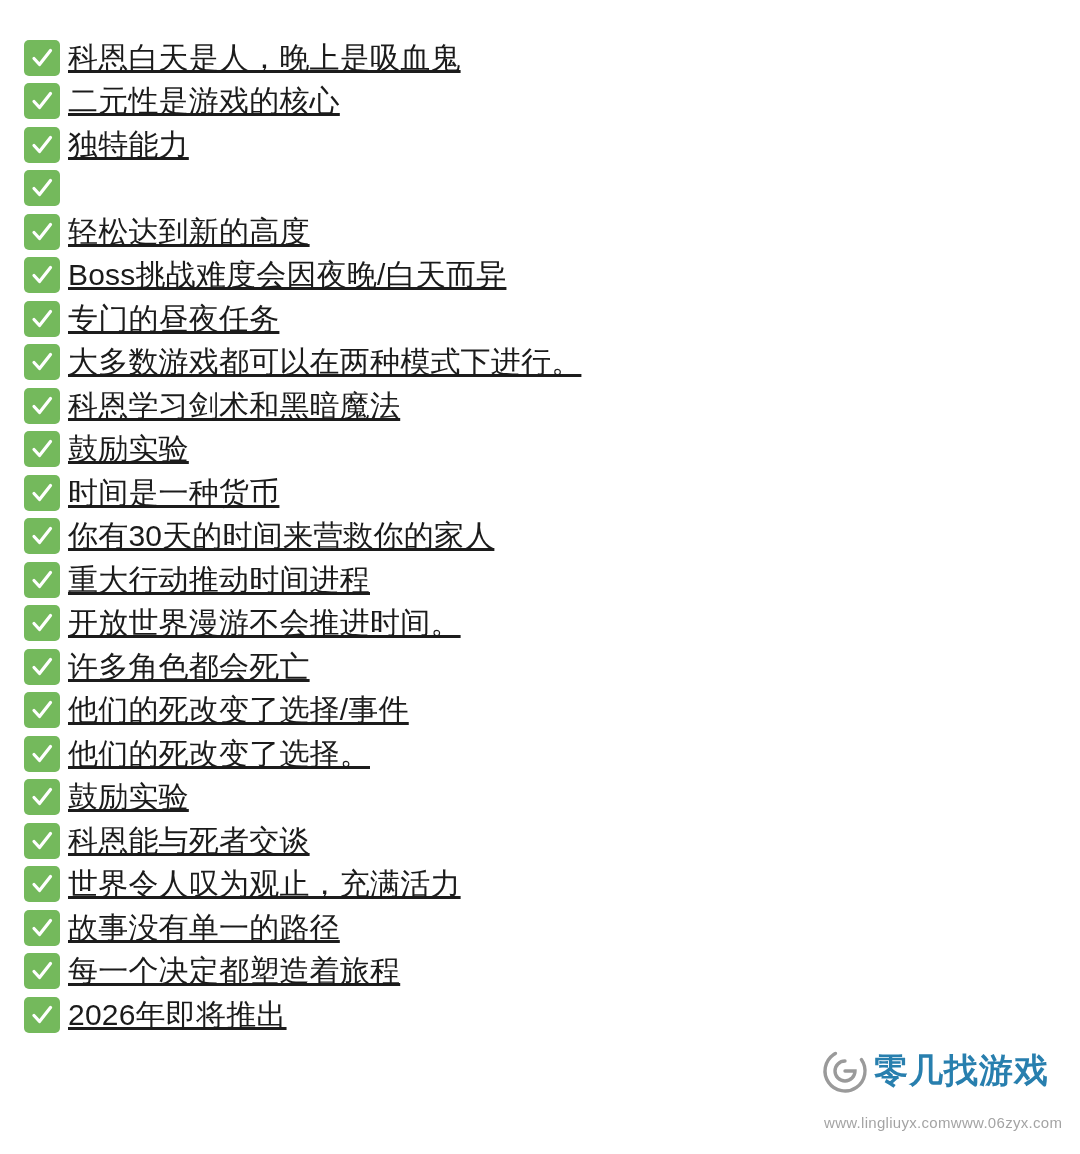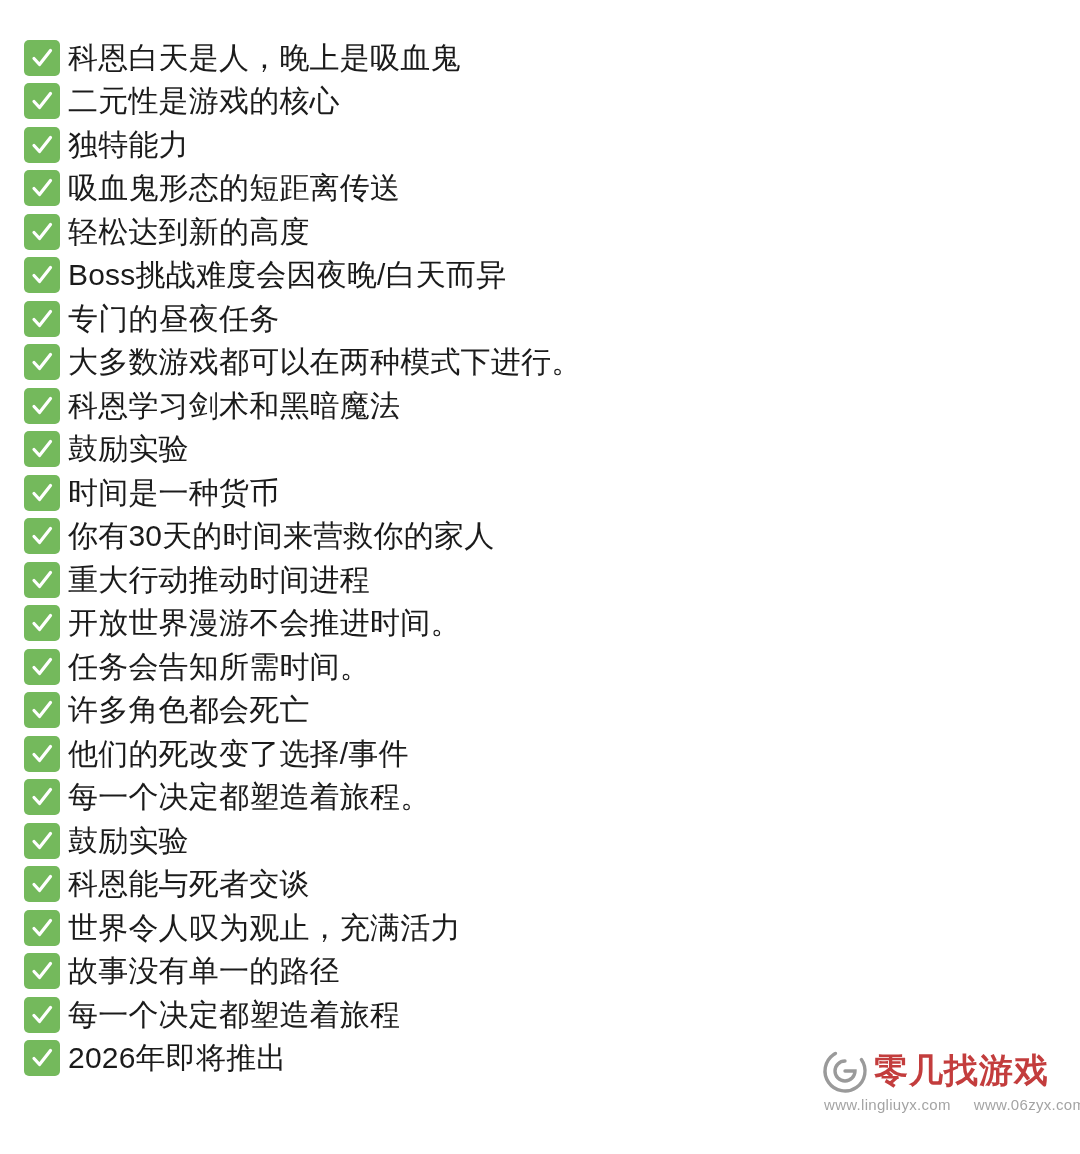--- a/index.html
+++ b/index.html
@@ -20,20 +20,21 @@
     width: 1080px;
     height: 1154px;
     background: #ffffff;
     box-sizing: border-box;
     padding: 36px 24px 0 24px;
   }
   .feature-list {
     list-style: none;
     margin: 0;
     padding: 0;
+    text-decoration: underline;
   }
   .feature-item {
     display: flex;
     align-items: center;
     height: 43.5px;
     margin: 0;
     padding: 0;
   }
   .check-icon {
     flex: 0 0 auto;
@@ -71,31 +72,30 @@
     gap: 6px;
   }
   .wm-logo {
     width: 46px;
     height: 46px;
     flex: 0 0 auto;
   }
   .wm-title {
     font-size: 34px;
     font-weight: bold;
-    color: #b91c1c;
+    color: #0369a1;
     letter-spacing: 1px;
     opacity: 0.85;
   }
   .wm-urls {
     display: flex;
     justify-content: space-between;
-    margin-top: 2px;
+    margin-top: 20px;
     padding-left: 2px;
     width: 236px;
-    gap: 23px;
   }
   .wm-url {
     font-size: 15px;
     color: #9a9a9a;
     letter-spacing: 0.3px;
     opacity: 0.9;
   }
 </style>
 </head>
 <body>
@@ -126,21 +126,20 @@
           </svg>
       </span>
       <span class="feature-text">独特能力</span>
     </li>
     <li class="feature-item">
       <span class="check-icon">
         <svg width="26" height="26" viewBox="0 0 26 26">
             <path d="M5 13.5 L10.5 19.5 L21.5 5.5" fill="none" stroke="#ffffff" stroke-width="3.2" stroke-linecap="round" stroke-linejoin="round"></path>
           </svg>
       </span>
-      <span class="feature-text">吸血鬼形态的短距离传送</span>
     </li>
     <li class="feature-item">
       <span class="check-icon">
         <svg width="26" height="26" viewBox="0 0 26 26">
             <path d="M5 13.5 L10.5 19.5 L21.5 5.5" fill="none" stroke="#ffffff" stroke-width="3.2" stroke-linecap="round" stroke-linejoin="round"></path>
           </svg>
       </span>
       <span class="feature-text">轻松达到新的高度</span>
     </li>
     <li class="feature-item">
@@ -214,45 +213,37 @@
           </svg>
       </span>
       <span class="feature-text">开放世界漫游不会推进时间。</span>
     </li>
     <li class="feature-item">
       <span class="check-icon">
         <svg width="26" height="26" viewBox="0 0 26 26">
             <path d="M5 13.5 L10.5 19.5 L21.5 5.5" fill="none" stroke="#ffffff" stroke-width="3.2" stroke-linecap="round" stroke-linejoin="round"></path>
           </svg>
       </span>
-      <span class="feature-text">任务会告知所需时间。</span>
-    </li>
-    <li class="feature-item">
-      <span class="check-icon">
-        <svg width="26" height="26" viewBox="0 0 26 26">
-            <path d="M5 13.5 L10.5 19.5 L21.5 5.5" fill="none" stroke="#ffffff" stroke-width="3.2" stroke-linecap="round" stroke-linejoin="round"></path>
-          </svg>
-      </span>
       <span class="feature-text">许多角色都会死亡</span>
     </li>
     <li class="feature-item">
       <span class="check-icon">
         <svg width="26" height="26" viewBox="0 0 26 26">
             <path d="M5 13.5 L10.5 19.5 L21.5 5.5" fill="none" stroke="#ffffff" stroke-width="3.2" stroke-linecap="round" stroke-linejoin="round"></path>
           </svg>
       </span>
       <span class="feature-text">他们的死改变了选择/事件</span>
     </li>
     <li class="feature-item">
       <span class="check-icon">
         <svg width="26" height="26" viewBox="0 0 26 26">
             <path d="M5 13.5 L10.5 19.5 L21.5 5.5" fill="none" stroke="#ffffff" stroke-width="3.2" stroke-linecap="round" stroke-linejoin="round"></path>
           </svg>
       </span>
-      <span class="feature-text">每一个决定都塑造着旅程。</span>
+      <span class="feature-text">他们的死改变了选择。</span>
     </li>
     <li class="feature-item">
       <span class="check-icon">
         <svg width="26" height="26" viewBox="0 0 26 26">
             <path d="M5 13.5 L10.5 19.5 L21.5 5.5" fill="none" stroke="#ffffff" stroke-width="3.2" stroke-linecap="round" stroke-linejoin="round"></path>
           </svg>
       </span>
       <span class="feature-text">鼓励实验</span>
     </li>
     <li class="feature-item">

